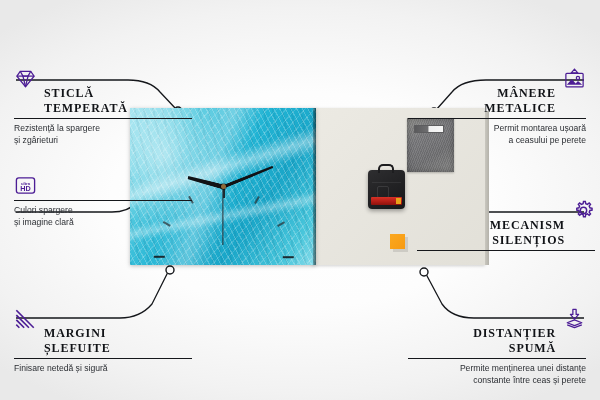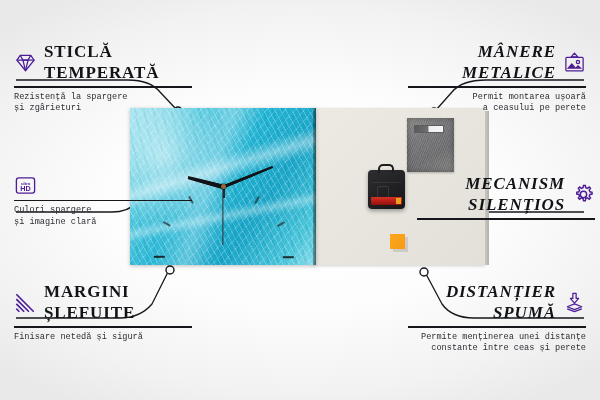--- a/index.html
+++ b/index.html
@@ -118,32 +118,32 @@
   .hand.second{ width:1.4px; height:58px; margin-left:-0.7px; margin-top:-58px;
                 background:#2a2d33; }
   .cap { position:absolute; left:50%; top:50%; width:5px; height:5px; margin:-2.5px 0 0 -2.5px;
          border-radius:50%; background:#8d6a3a; box-shadow:0 0 0 1px rgba(0,0,0,.35); }
 
   
   .callout { position:absolute; width:178px; }
   .callout .head { display:flex; align-items:center; gap:7px; }
   .callout .title {
     font-family:"Liberation Serif", serif;
-    font-size:17px; font-weight:700; letter-spacing:.9px;
-    color:#111317; line-height:1.22; text-transform:uppercase;
+    font-size:12px; font-weight:700; letter-spacing:.9px;
+    color:#111317; line-height:1.22; text-transform:uppercase;margin-top:44px;
   }
   .callout .rule { height:1.1px; background:#15171b; margin:3px 0 4px; }
   .callout .desc {
-    font-family:Liberation Mono, monospace;
+    font-family:Liberation Sans, sans-serif;
     font-size:8.6px; color:#2b2e33; line-height:1.38;
   }
   .callout.left  .head  { justify-content:flex-start; }
   .callout.left  .title { text-align:left; }
   .callout.left  .desc  { text-align:left; }
-  .callout.right .head  { justify-content:flex-end;font-style:italic; }
+  .callout.right .head  { justify-content:flex-end; }
   .callout.right .title { text-align:right; }
   .callout.right .desc  { text-align:right; }
 
   .ico { width:23px; height:23px; flex:0 0 23px; color:#4c1d95; }
   .ico svg { width:100%; height:100%; display:block; }
 
   .c-glass   { left:14px;  top:42px; }
   .c-print   { left:14px;  top:174px; }
   .c-edges   { left:14px;  top:282px; }
   .c-handles { left:408px; top:42px; }

